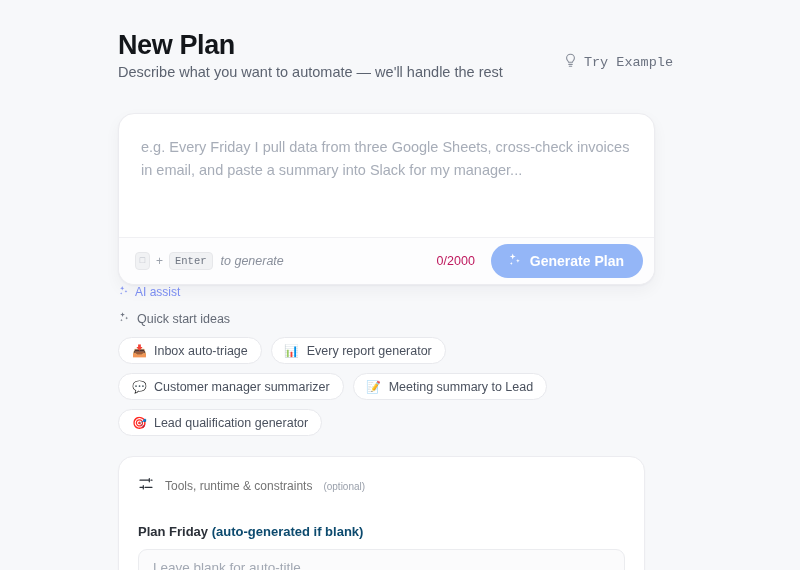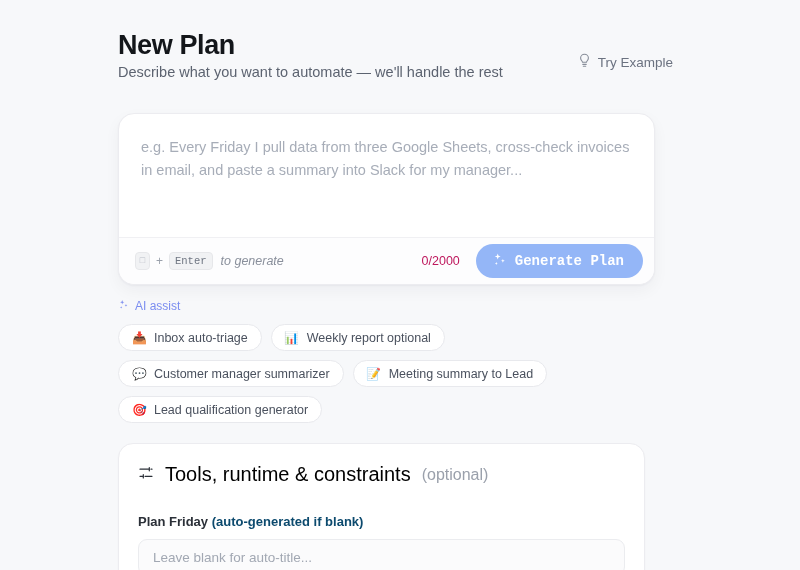--- a/index.html
+++ b/index.html
@@ -52,21 +52,21 @@
     right: -10px;
     top: 25px;
     display: flex;
     align-items: center;
     gap: 7px;
     font-size: 13.5px;
     color: #6b7280;
     cursor: pointer;
     background: none;
     border: none;
-    font-family: Liberation Sans, sans-serif;
+    font-family: Liberation Mono, monospace;
   }
   .bulb-icon { display: block; }
 
   
   .composer {
     margin-top: 19px;
     width: 537px;
     background: #ffffff;
     border-radius: 16px;
     border: 1px solid #ececf0;
@@ -144,32 +144,31 @@
   .generate-btn {
     display: flex;
     align-items: center;
     gap: 8px;
     height: 34px;
     padding: 0 19px 0 16px;
     border: none;
     border-radius: 17px;
     background: #94b6f7;
     color: #ffffff;
-    font-family: Liberation Mono, monospace;
+    font-family: Liberation Sans, sans-serif;
     font-size: 14px;
     font-weight: 600;
     cursor: pointer;
   }
 
   
   .assist-row {
     display: flex;
     align-items: center;
     gap: 6px;
-    margin-top: 14px;
     font-size: 12px;
     color: #7b8df0;
     cursor: pointer;
   }
   .ideas-row {
     display: flex;
     align-items: center;
     gap: 7px;
     margin-top: 12px;
     font-size: 12.5px;
@@ -209,26 +208,26 @@
     border-radius: 15px;
     box-shadow: 0 1px 2px rgba(16,24,40,0.035);
     padding: 19px 19px 24px 19px;
   }
   .options-head {
     display: flex;
     align-items: center;
     gap: 11px;
   }
   .options-title {
-    font-size: 20px;
-    color: #000000;
+    font-size: 12px;
+    color: #737373;
     font-weight: 400;
   }
   .options-optional {
-    font-size: 16px;
+    font-size: 10px;
     color: #9aa0ab;
   }
   .field { margin-top: 28px; }
   .field-label {
     font-size: 13px;
     color: #2b3038;
     font-weight: 700;
   }
   .field-label .muted {
     font-weight: 700;
@@ -303,29 +302,39 @@
       <span>
         <svg width="11" height="11" viewBox="0 0 16 16" fill="#7b8df0">
           <path d="M6.1 1.6l.85 2.3 2.3.85-2.3.85-.85 2.3-.85-2.3-2.3-.85 2.3-.85.85-2.3z"></path>
           <path d="M11.6 7.4l.55 1.45 1.45.55-1.45.55-.55 1.45-.55-1.45L9.6 9.4l1.45-.55.55-1.45z"></path>
           <path d="M4.6 10.6l.45 1.15 1.15.45-1.15.45-.45 1.15-.45-1.15-1.15-.45 1.15-.45.45-1.15z"></path>
         </svg>
       </span>
       <span>AI assist</span>
     </div>
 
+    <div class="ideas-row">
+      <span>
+        <svg width="12" height="12" viewBox="0 0 16 16" fill="#6d737f">
+          <path d="M6.1 1.6l.85 2.3 2.3.85-2.3.85-.85 2.3-.85-2.3-2.3-.85 2.3-.85.85-2.3z"></path>
+          <path d="M11.6 7.4l.55 1.45 1.45.55-1.45.55-.55 1.45-.55-1.45L9.6 9.4l1.45-.55.55-1.45z"></path>
+          <path d="M4.6 10.6l.45 1.15 1.15.45-1.15.45-.45 1.15-.45-1.15-1.15-.45 1.15-.45.45-1.15z"></path>
+        </svg>
+      </span>
+      <span>Quick start ideas</span>
+    </div>
 
     <div class="chips">
       <button class="chip">
         <span class="chip-emoji">📥</span>
         <span>Inbox auto-triage</span>
       </button>
       <button class="chip">
         <span class="chip-emoji">📊</span>
-        <span>Weekly report optional</span>
+        <span>Every report generator</span>
       </button>
       <button class="chip">
         <span class="chip-emoji">💬</span>
         <span>Customer manager summarizer</span>
       </button>
       <button class="chip">
         <span class="chip-emoji">📝</span>
         <span>Meeting summary to Lead</span>
       </button>
       <button class="chip">

